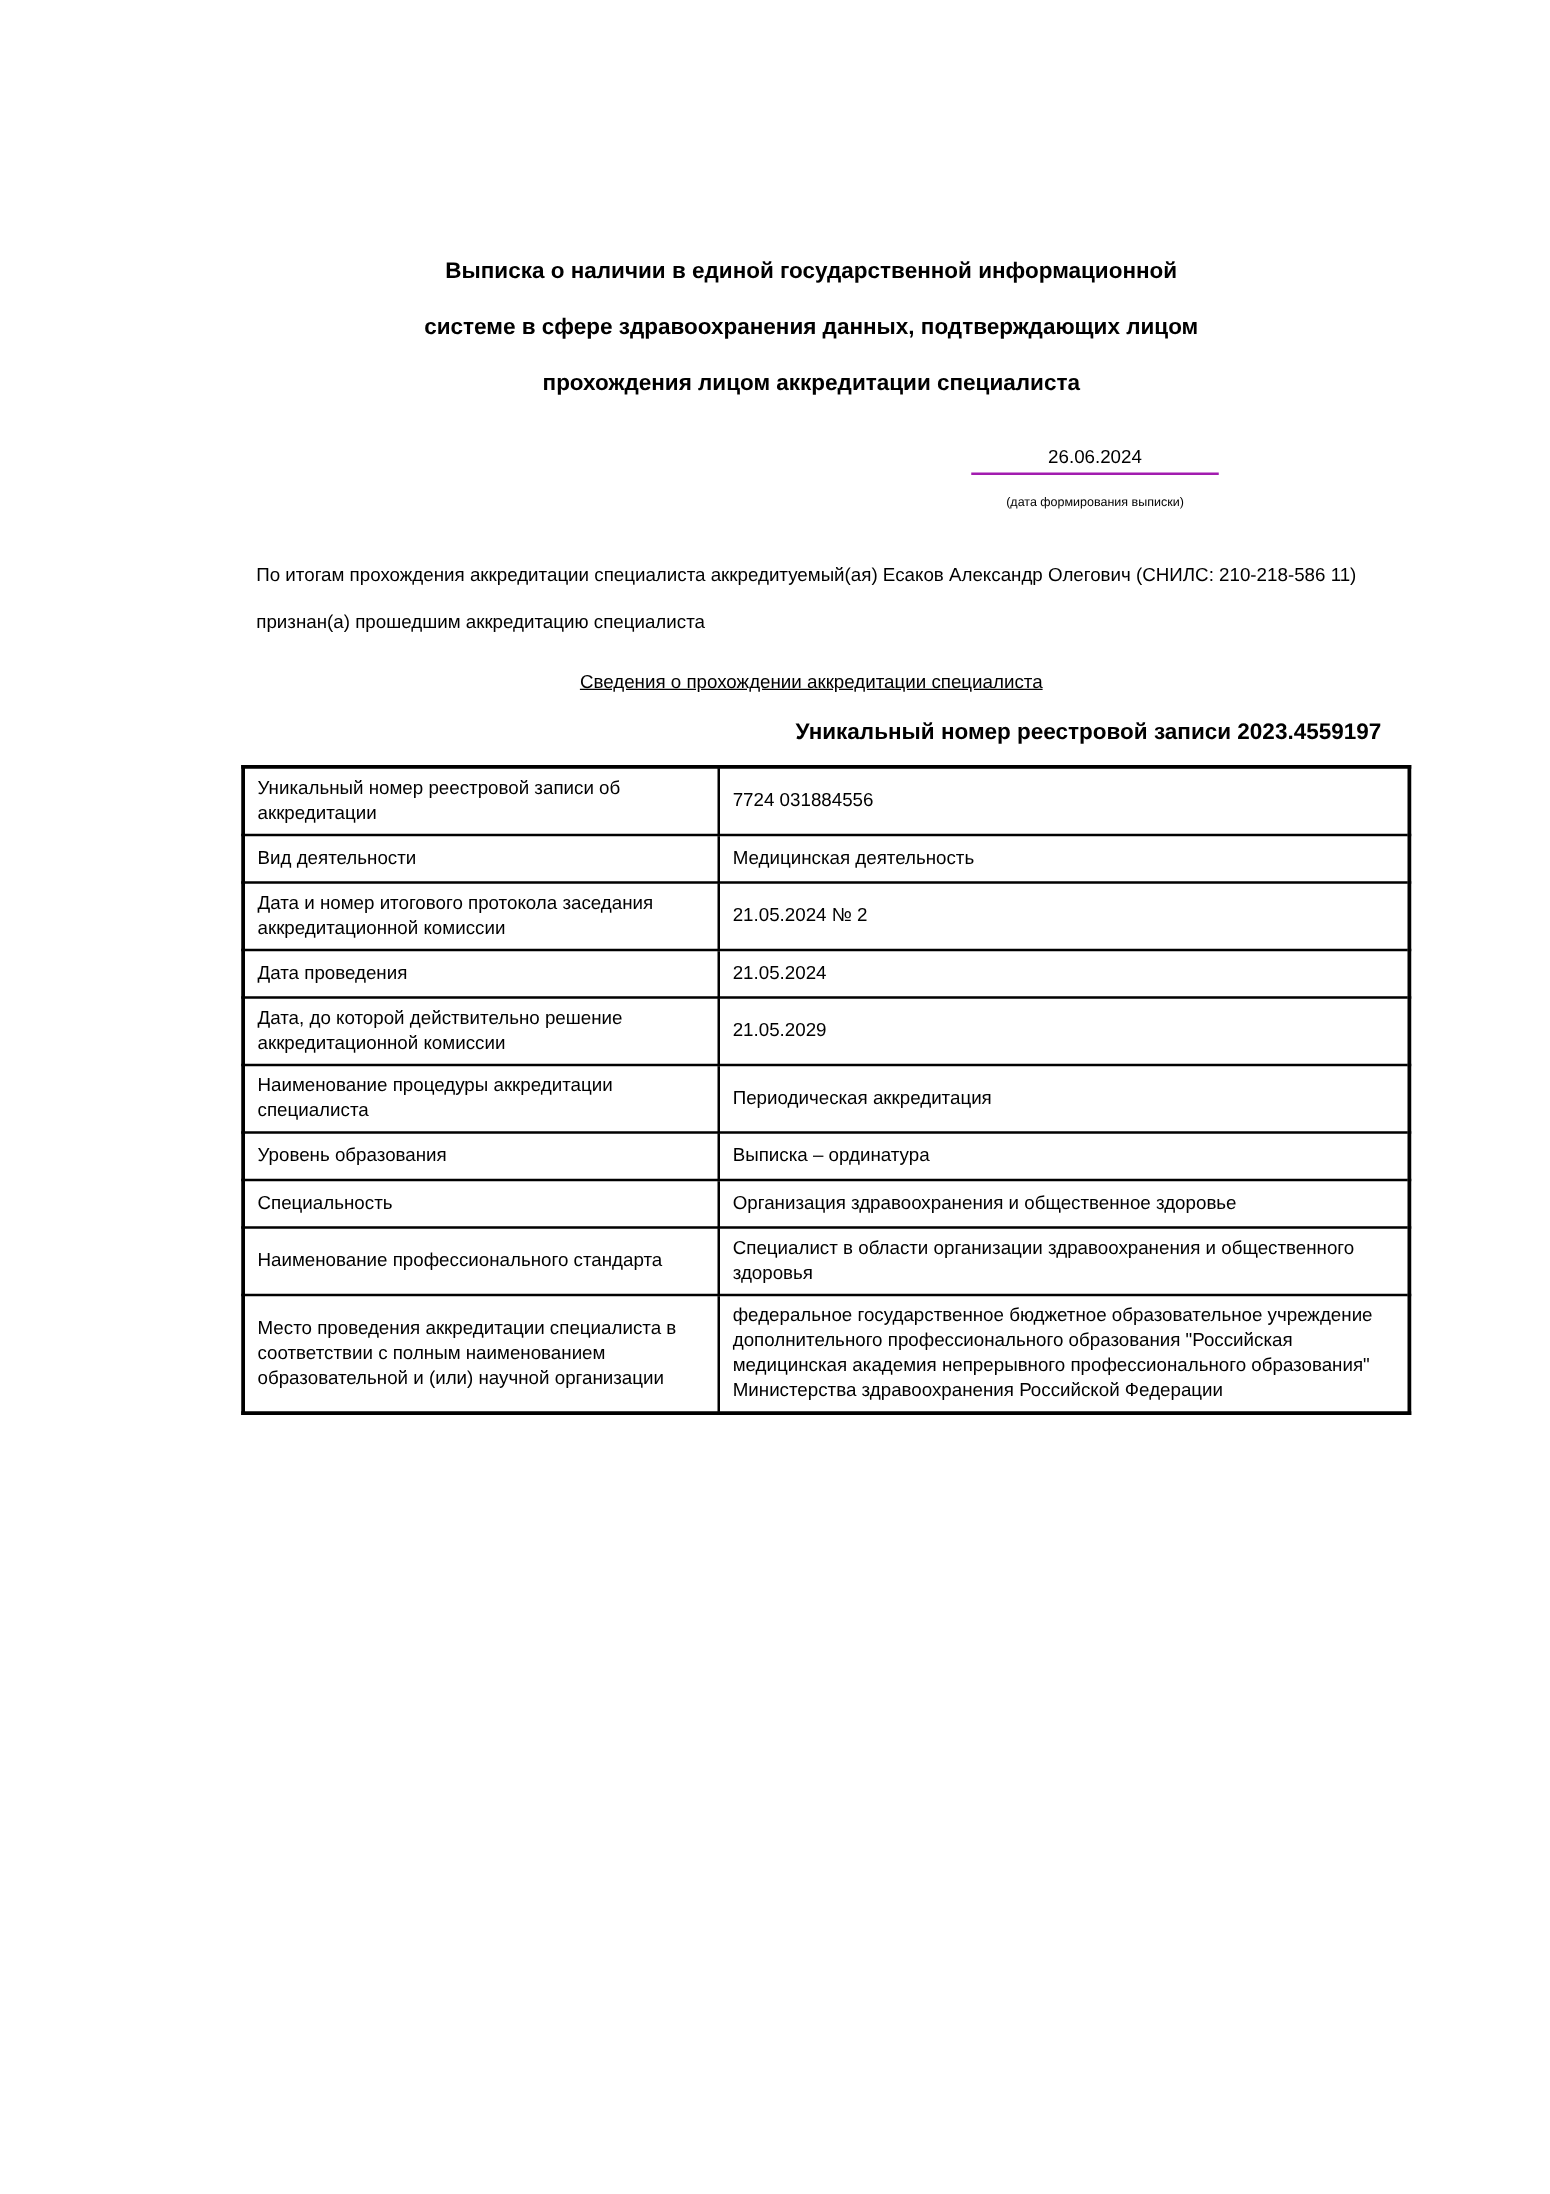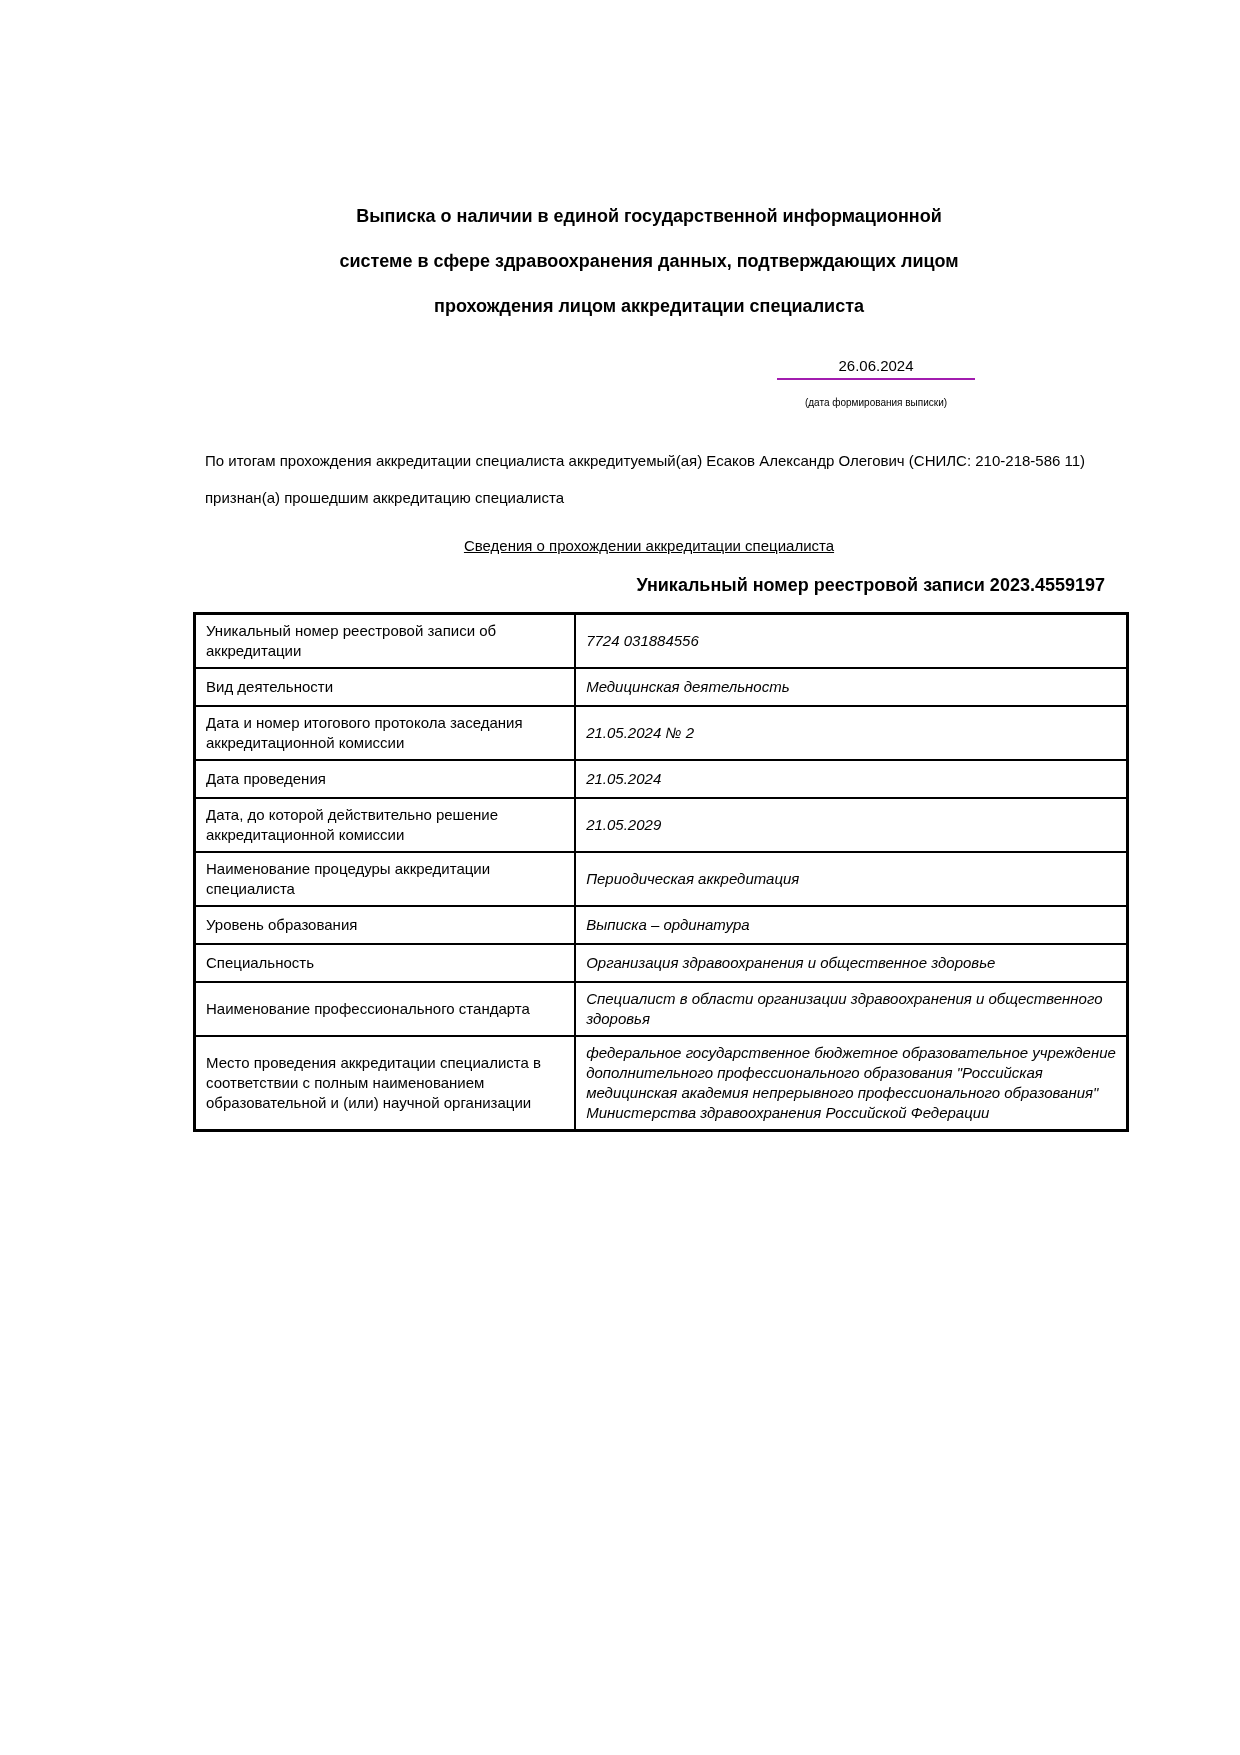--- a/index.html
+++ b/index.html
@@ -85,21 +85,21 @@
   }
   table.acc-table td {
     border: 2px solid #000000;
     font-size: 15px;
     line-height: 20px;
     padding: 6px 10px;
     vertical-align: middle;
     word-wrap: break-word;
   }
   td.cell-label { width: 40.8%; }
-  td.cell-value { width: 59.2%; font-style: italic; }
+  td.cell-value { width: 59.2%; }
   tr.row-single td { height: 38px; }
   tr.row-double td { height: 50px; }
 </style>
 </head>
 <body>
 
 <div class="page">
   <div class="content">
 
     <div class="doc-title">

